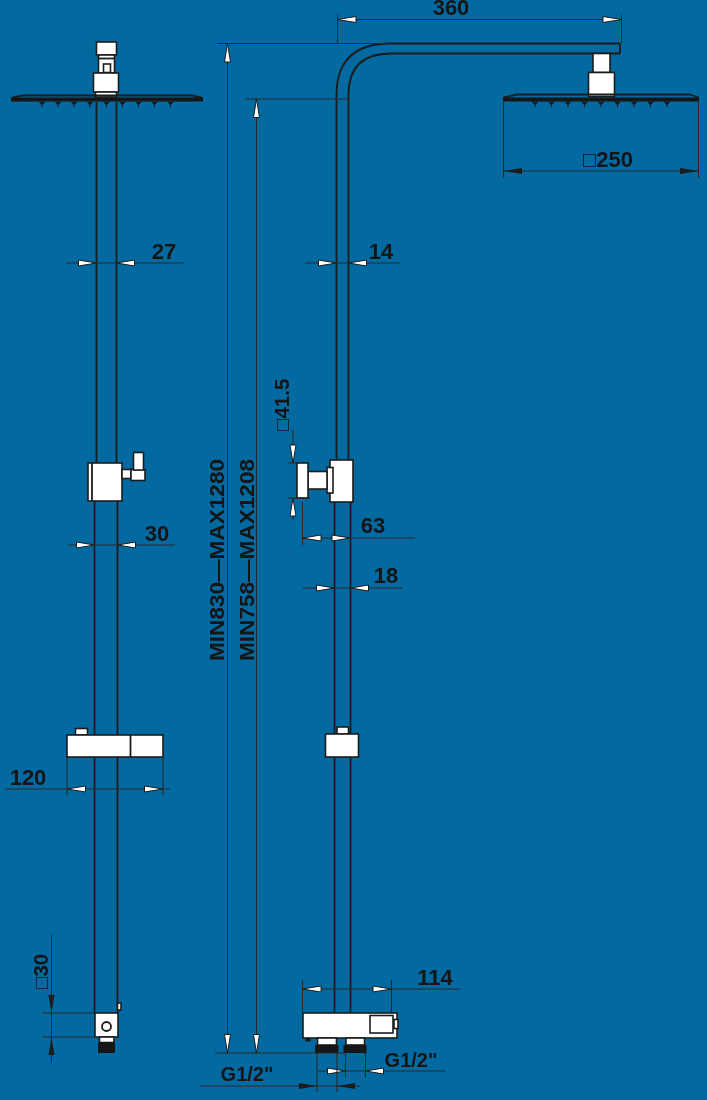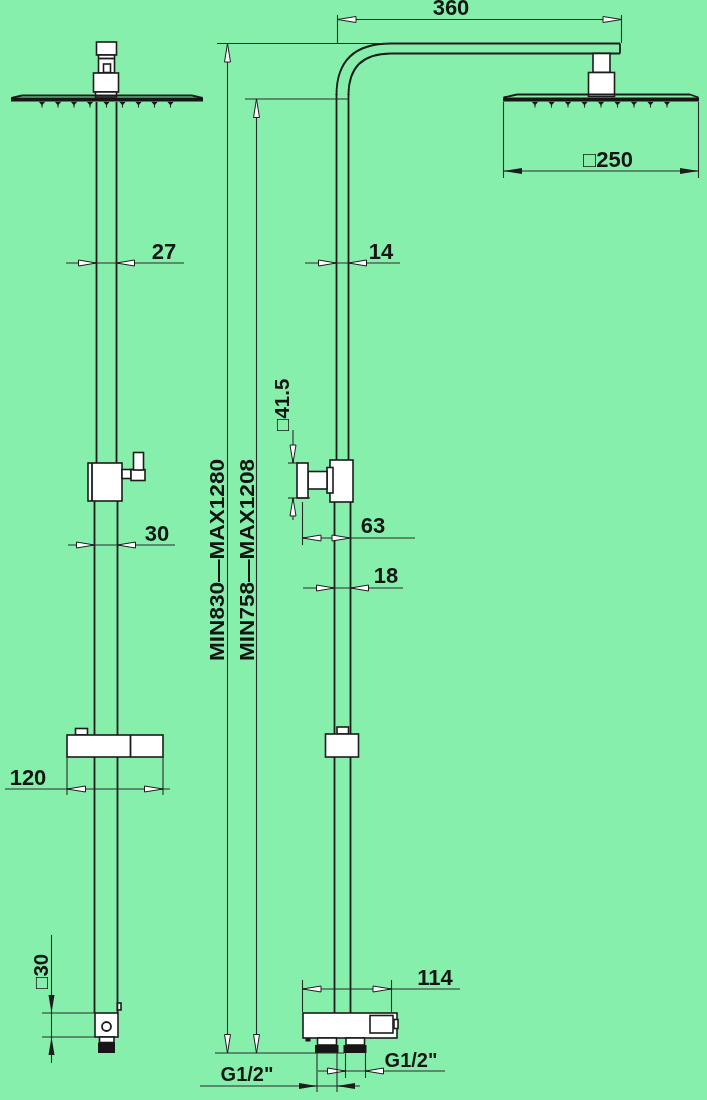--- a/index.html
+++ b/index.html
@@ -1,16 +1,16 @@
 <!DOCTYPE html>
 <html><head>
 <meta charset="utf-8">
 <style>
   html,body{margin:0;padding:0;background:#ffffff;}
-  .canvas{position:relative;width:707px;height:1100px;background:#86efac;overflow:hidden;}
+  .canvas{position:relative;width:707px;height:1100px;background:#0369a1;overflow:hidden;}
   svg{position:absolute;left:0;top:0;}
   svg text{font-family:"Liberation Sans","DejaVu Sans",sans-serif;font-weight:bold;fill:#151515;}
   .dim{font-size:22px;text-anchor:middle;}
   .dim-sm{font-size:20px;text-anchor:middle;}
   .rot{font-size:20.5px;text-anchor:start;}
   .oline{stroke:#1c1c1c;stroke-width:1.8;fill:none;}
   .ofill{stroke:#1c1c1c;stroke-width:1.6;fill:#ffffff;}
   .solid{fill:#161616;stroke:none;}
   .dline{stroke:#2b2b2b;stroke-width:1.1;fill:none;}
   .aro{fill:#ffffff;stroke:#1c1c1c;stroke-width:1;}

